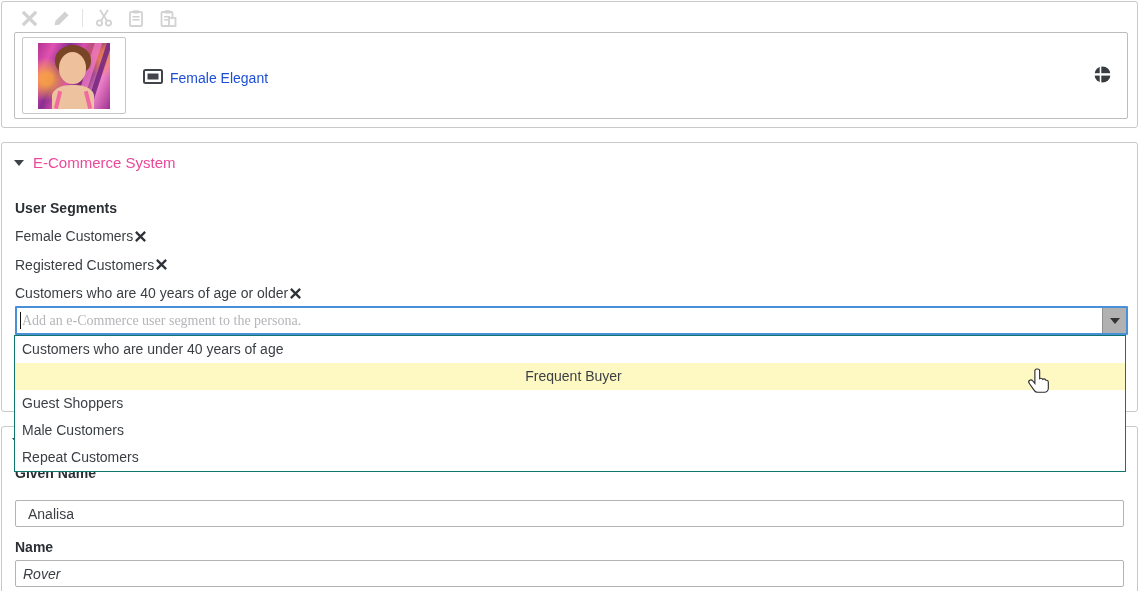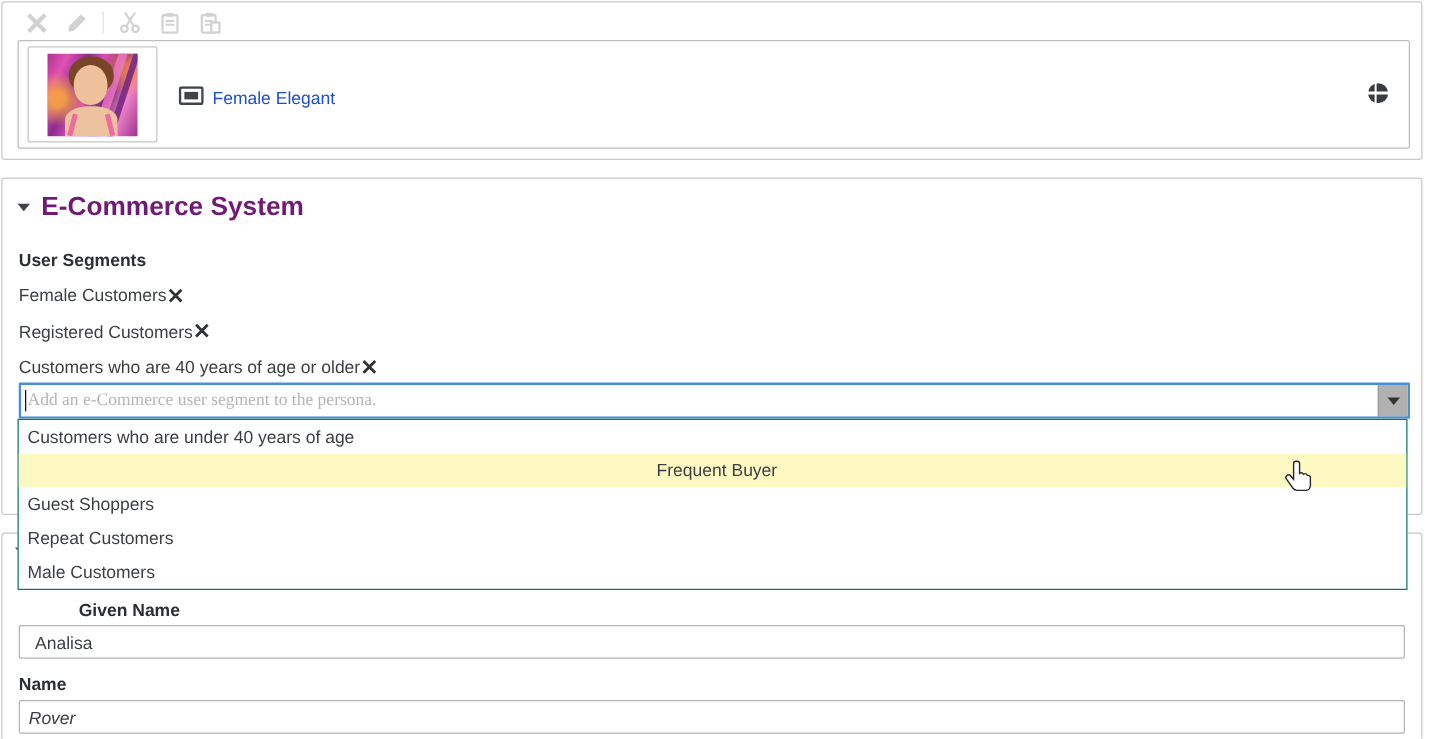--- a/index.html
+++ b/index.html
@@ -33,21 +33,21 @@
   .photo .strap1 { position:absolute; left:18px; top:48px; width:4px; height:18px; background:#f06aa0; transform:rotate(14deg); }
   .photo .strap2 { position:absolute; left:48px; top:48px; width:4px; height:18px; background:#f06aa0; transform:rotate(-14deg); }
   .comp-icon { position:absolute; left:128px; top:36px; }
   .card-title { position:absolute; left:155px; top:37px; font-size:14px; color:#1d4ed8; }
   .globe-icon { position:absolute; right:16px; top:33px; width:17px; height:17px; }
 
   
   #panel2 { left:1px; top:142px; width:1137px; height:270px; }
   .section-header { position:absolute; left:12px; top:11px; display:flex; align-items:center; gap:9px; cursor:default; }
   .tri-down { width:0; height:0; border-left:5px solid transparent; border-right:5px solid transparent; border-top:6px solid #3f4347; }
-  .section-title { font-weight:700; font-size:21px; color:#701a75; }
+  .section-title { font-weight:400; font-size:15px; color:#ec4899; }
   .field-label { font-weight:700; font-size:14px; color:#2b2f33; }
   #seg-label { position:absolute; left:13px; top:57px; }
   .seg-rows { position:absolute; left:13px; top:79px; width:1110px; }
   .seg-row { height:28.5px; display:flex; align-items:center; padding-right:8px; }
   .seg-text { font-size:14px; color:#3b3f44; }
   .x-btn { width:14px; height:14px; display:flex; align-items:center; justify-content:center; cursor:pointer; }
 
   .combobox { position:absolute; left:13px; top:163px; width:1113px; height:29px;
               border:2px solid #4a90d9; border-radius:1px; background:#fff; display:flex; }
   .combo-input-wrap { position:relative; flex:1; }
@@ -61,21 +61,21 @@
 
   
   #dropdown { position:absolute; left:14px; top:335px; width:1112px; background:#fff;
               border:1px solid #0f766e; z-index:10; }
   .dd-item { height:27px; line-height:27px; padding-left:7px; font-size:14px; color:#3b3f44; cursor:pointer; }
   .dd-item.highlighted { background:#fef9c3;text-align:center; }
 
   
   #panel3 { left:1px; top:426px; width:1137px; height:175px; }
   .hidden-header-tri { position:absolute; left:10px; top:11px; z-index:1; }
-  #given-label { position:absolute; left:13px; top:53px;margin-left:48px; }
+  #given-label { position:absolute; left:13px; top:38px; }
   #given-input { position:absolute; left:13px; top:73px;padding-left:12px; }
   #name-label  { position:absolute; left:13px; top:112px; }
   #name-input  { position:absolute; left:13px; top:133px;font-style:italic; }
   .text-input { width:1109px; height:27px; border:1px solid #b3b3b3; border-radius:2px;
                 padding-left:7px; font-family:"Liberation Sans",sans-serif; font-size:14px; color:#3b3f44; outline:none; }
 
   
   #cursor { position:absolute; left:1027px; top:367px; z-index:30; pointer-events:none; }
 </style>
 </head>
@@ -201,23 +201,23 @@
   </div>
 
   <div id="dropdown">
 
       <div class="dd-item">Customers who are under 40 years of age</div>
 
       <div class="dd-item highlighted">Frequent Buyer</div>
 
       <div class="dd-item">Guest Shoppers</div>
 
+      <div class="dd-item">Male Customers</div>
+
       <div class="dd-item">Repeat Customers</div>
-
-      <div class="dd-item">Male Customers</div>
     </div>
 
   <div id="panel3" class="panel">
     <span class="hidden-header-tri tri-down"></span>
     <span id="given-label" class="field-label">Given Name</span>
     <input id="given-input" class="text-input" type="text" value="Analisa" style="">
     <span id="name-label" class="field-label">Name</span>
     <input id="name-input" class="text-input" type="text" value="Rover" style="">
   </div>
 

